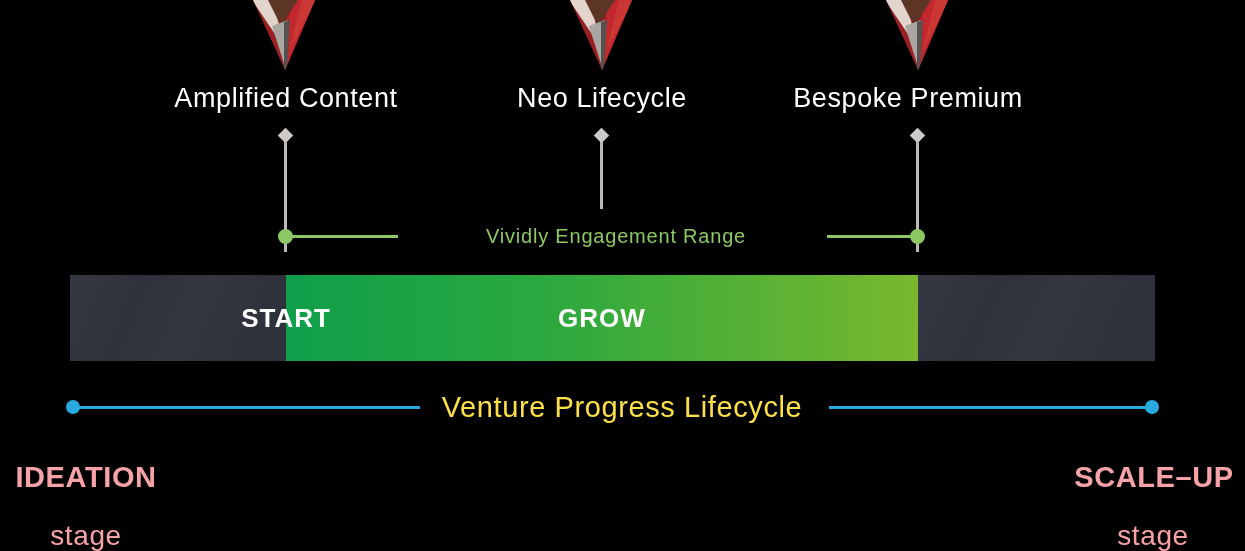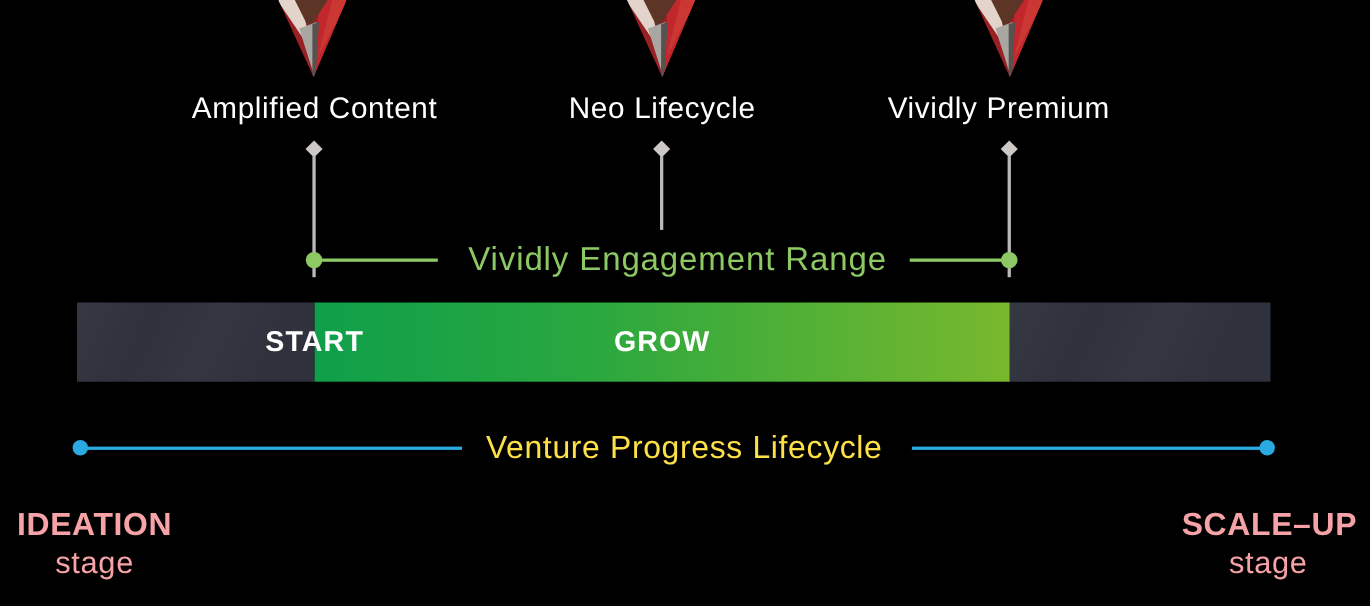--- a/index.html
+++ b/index.html
@@ -26,27 +26,27 @@
   }
   .vline { width:3px; background:#b9b9b9; }
 
   
   .green-dot {
     width:15px; height:15px; border-radius:50%;
     background:#8cc863;
   }
   .green-seg { height:3px; background:#8cc863; }
   .green-label {
-    color:#8cc863; font-size:30px; font-weight:500;
+    color:#8cc863; font-size:20px; font-weight:500;
     letter-spacing:0.8px; line-height:34px;
   }
 
   
   .bar {
-    left:70px; top:275px; width:1085px; height:72px;
+    left:70px; top:275px; width:1085px; height:86px;
     display:flex;
   }
   .bar-seg-dark {
     background:#2f323c;
     background-image:linear-gradient(115deg, rgba(255,255,255,0.03) 0%, rgba(255,255,255,0) 30%, rgba(255,255,255,0.025) 55%, rgba(255,255,255,0) 80%);
   }
   .bar-seg-green {
     background:linear-gradient(90deg, #0f9f4a 0%, #2aa83f 40%, #79b82d 100%);
   }
   .bar-label {
@@ -67,21 +67,21 @@
     letter-spacing:0.6px; line-height:34px;
   }
 
   
   .stage-name {
     color:#f6a2a7; font-size:29px; font-weight:700;
     letter-spacing:0.6px; line-height:32px; text-align:center;
   }
   .stage-sub {
     color:#f6a2a7; font-size:28px; font-weight:400;
-    letter-spacing:0.6px; line-height:32px; text-align:center;
+    letter-spacing:0.6px; line-height:32px; text-align:center;margin-top:24px;
   }
 </style>
 </head>
 <body>
 
 <svg class="abs" style="left:252px; top:0;" width="64" height="70" viewBox="0 0 64 70">
   <defs>
       <clipPath id="pc0">
         <polygon points="1,0 63,0 33,70"></polygon>
       </clipPath>
@@ -124,21 +124,21 @@
     <polygon points="50,0 64,0 37,52" fill="#d3473a" opacity="0.55"></polygon>
     <polygon points="0,0 22,0 31,46" fill="#e2d4ca"></polygon>
     <polygon points="16,0 46,0 29,26" fill="#5d3526"></polygon>
     <polygon points="20,26 36,20 34,70" fill="#aaa7a3"></polygon>
     <polygon points="32,22 38,20 35,70 32,70" fill="#55524f"></polygon>
   </g>
 </svg>
 
 <div class="abs centered marker-label" style="left:286px; top:83px;">Amplified Content</div>
 <div class="abs centered marker-label" style="left:602px; top:83px;">Neo Lifecycle</div>
-<div class="abs centered marker-label" style="left:908px; top:83px;">Vividly Premium</div>
+<div class="abs centered marker-label" style="left:908px; top:83px;">Bespoke Premium</div>
 
 <div class="abs diamond" style="left:280px; top:130px;"></div>
 <div class="abs diamond" style="left:596px; top:130px;"></div>
 <div class="abs diamond" style="left:912px; top:130px;"></div>
 
 <div class="abs vline" style="left:284px; top:142px; height:110px;"></div>
 <div class="abs vline" style="left:600px; top:142px; height:67px;"></div>
 <div class="abs vline" style="left:916px; top:142px; height:110px;"></div>
 
 <div class="abs green-seg" style="left:285px; top:235px; width:113px;"></div>

